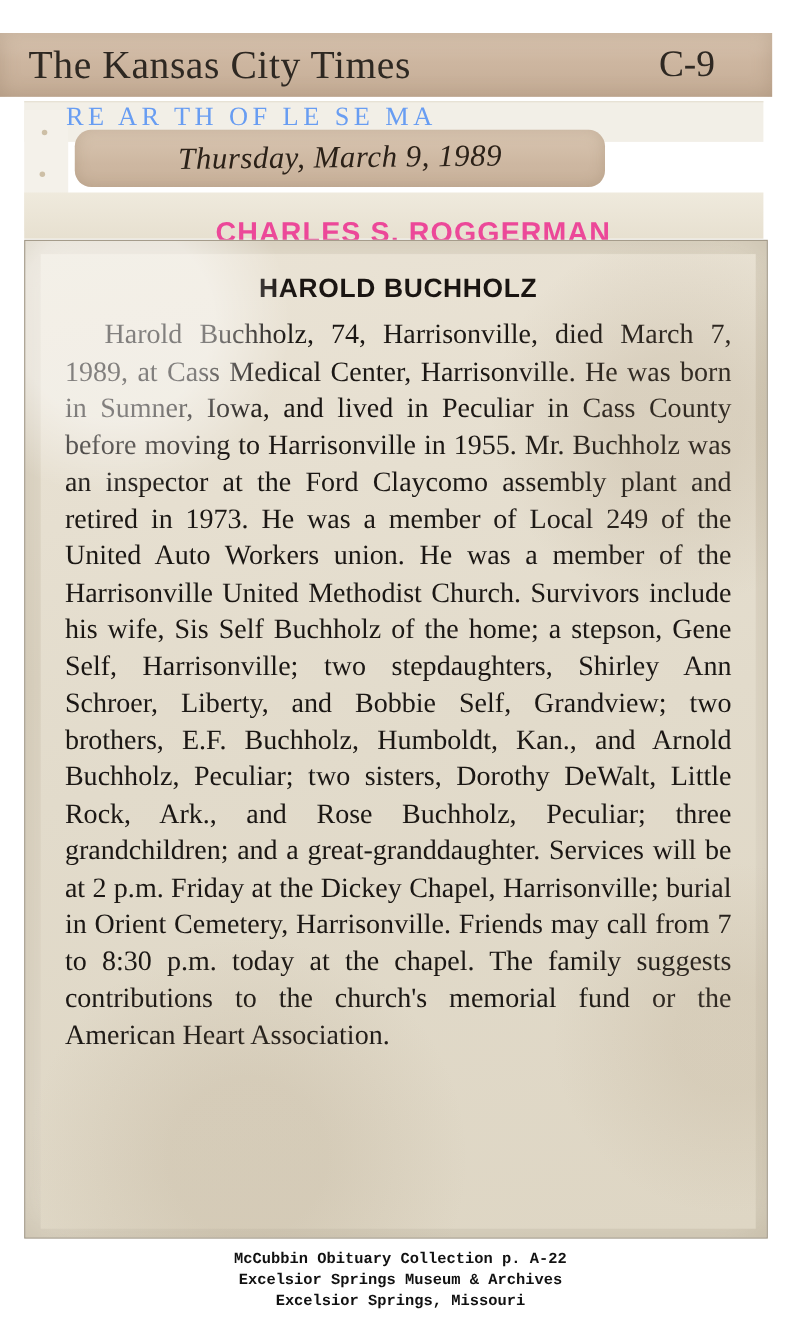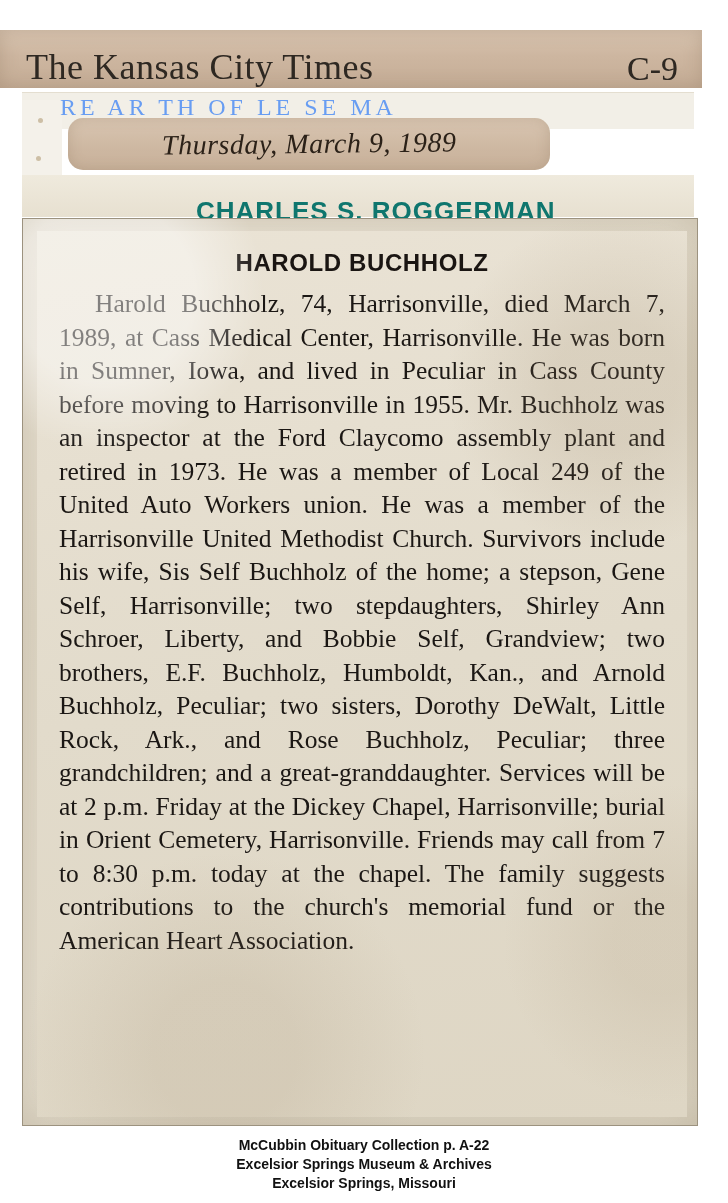--- a/index.html
+++ b/index.html
@@ -25,23 +25,23 @@
     background: linear-gradient(180deg,#d8c4b0 0%, #cdb6a0 45%, #c5ad96 100%);
     box-shadow: inset 0 0 18px rgba(120,95,70,0.25);
   }
   .masthead-inner {
     position: absolute;
     left: 26px;
     top: 0;
     right: 0;
     bottom: 0;
     display: flex;
-    align-items: flex-end;
+    align-items: center;
     justify-content: space-between;
-    padding-right: 24px;
+    padding-right: 52px;
   }
   .paper-name {
     font-family: "Liberation Serif", serif;
     font-size: 36px;
     letter-spacing: 0.5px;
     color: #2e2822;
     white-space: nowrap;
   }
   .page-ref {
     font-family: "Liberation Serif", serif;
@@ -107,21 +107,21 @@
     background: linear-gradient(180deg,#efeadd 0%, #e7e0d0 100%);
   }
   .ghost-head {
     position: absolute;
     left: 196px;
     top: 196px;
     font-family: "Liberation Sans", sans-serif;
     font-weight: bold;
     font-size: 26px;
     letter-spacing: 1px;
-    color: #0f766e;
+    color: #ec4899;
     white-space: nowrap;
     overflow: hidden;
     height: 22px;
   }
   .ghost-corner {
     position: absolute;
     left: 22px;
     top: 100px;
     width: 40px;
     height: 110px;
@@ -190,21 +190,21 @@
       radial-gradient(circle at 95% 80%, rgba(170,150,120,0.16) 0 50px, rgba(170,150,120,0) 160px);
   }
 
   
   .credit {
     position: absolute;
     left: 0;
     top: 1136px;
     width: 728px;
     text-align: center;
-    font-family: Liberation Sans, sans-serif;
+    font-family: Liberation Mono, monospace;
     font-weight: bold;
     font-size: 14px;
     line-height: 19px;
     color: #111111;
   }
   .credit div { white-space: nowrap; }
 </style>
 </head>
 <body>
 

